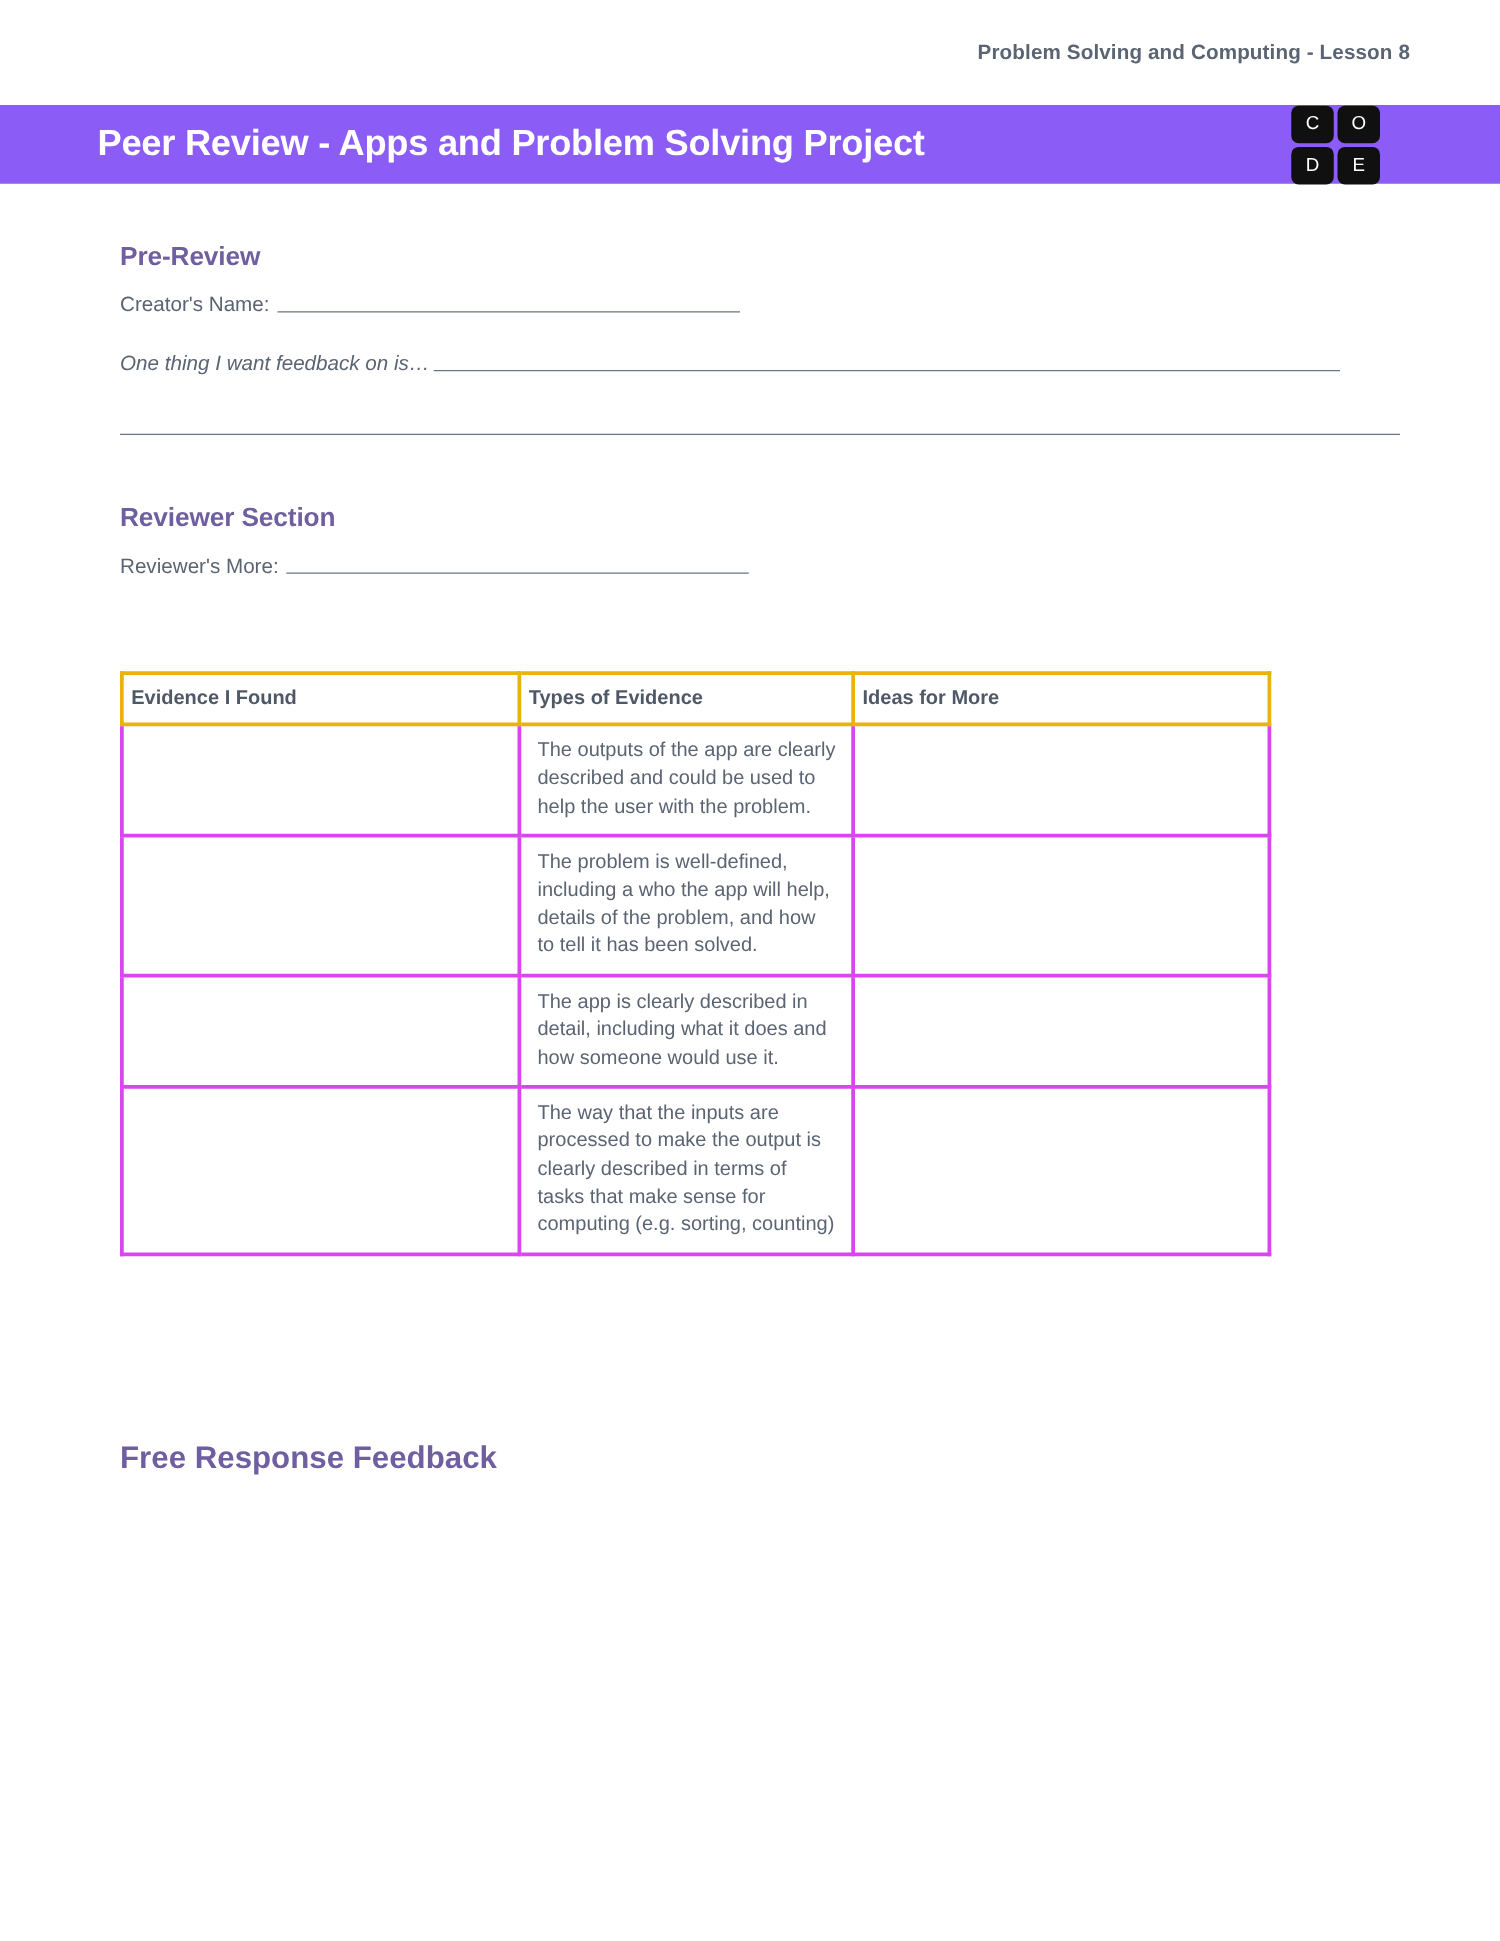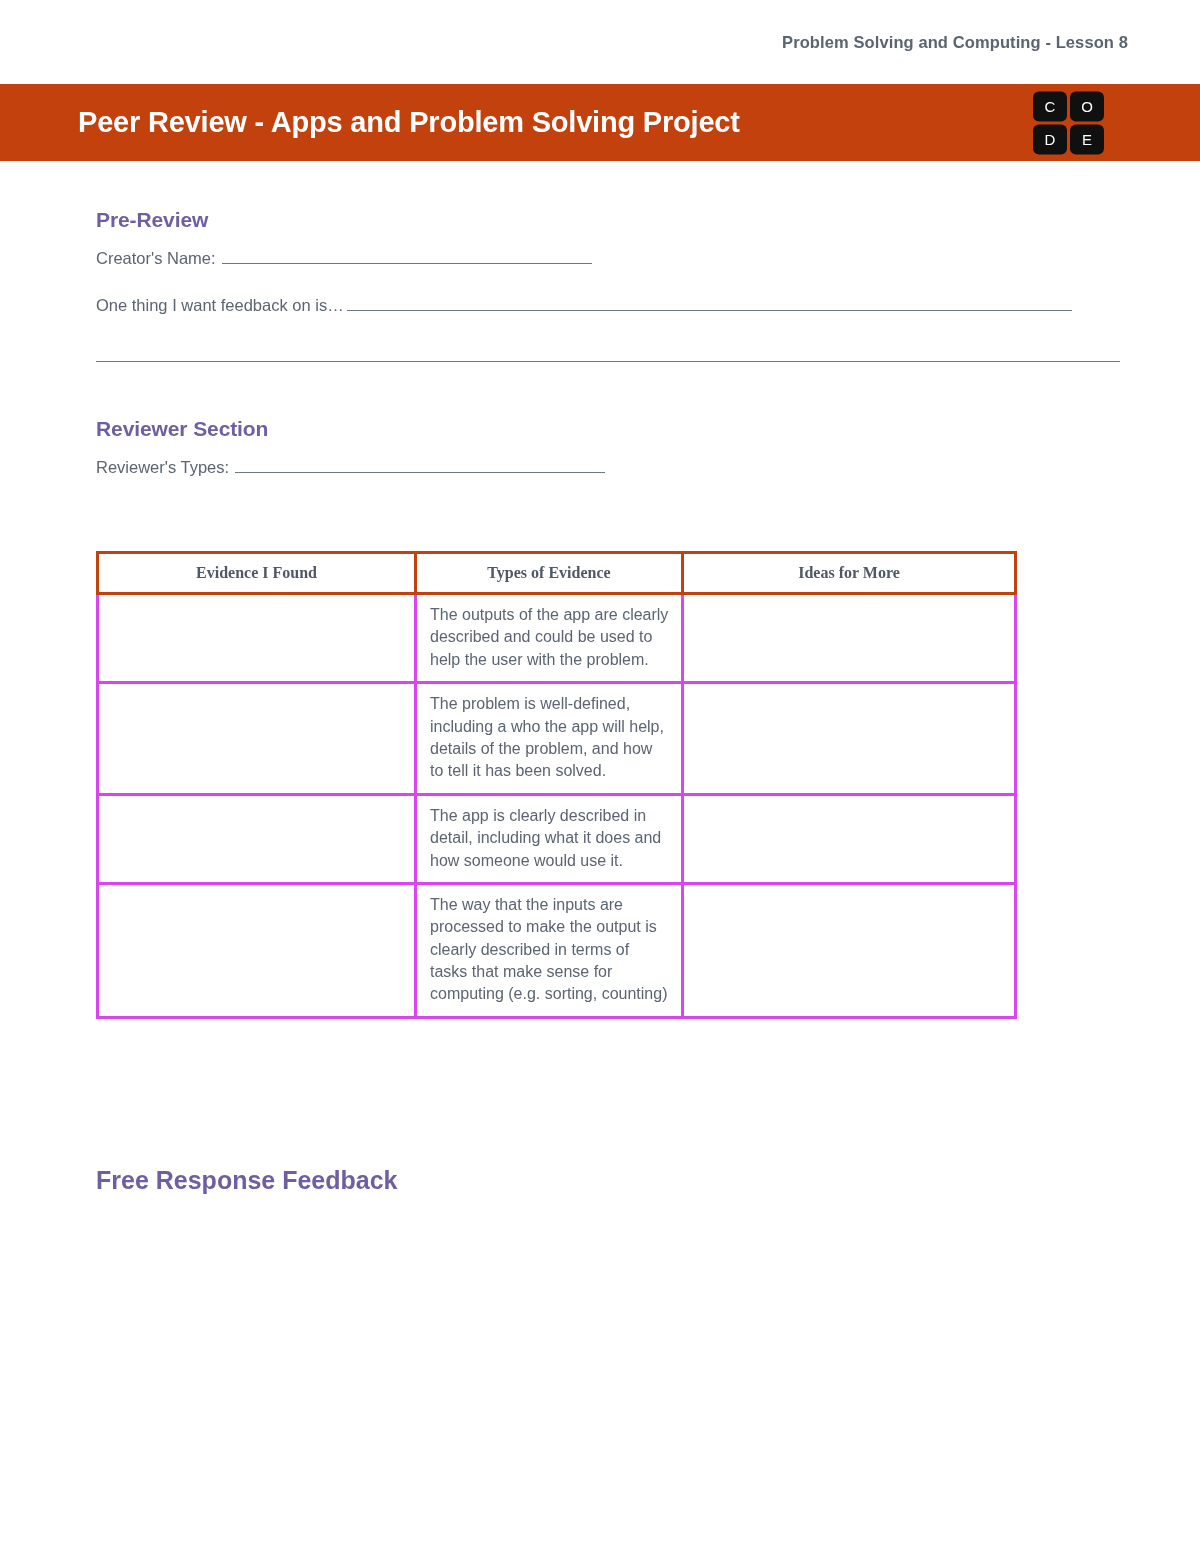--- a/index.html
+++ b/index.html
@@ -30,22 +30,22 @@
     font-weight: bold;
     color: #5a6472;
     letter-spacing: 0.1px;
     white-space: nowrap;
   }
 
   
   .banner {
     position: relative;
     width: 1200px;
-    height: 77px;
-    background: #c2410c;
+    height: 63px;
+    background: #8b5cf6;
     display: flex;
     align-items: center;
     box-sizing: border-box;
   }
   .banner-title {
     margin-left: 78px;
     color: #ffffff;
     font-size: 29px;
     font-weight: bold;
     letter-spacing: -0.2px;
@@ -105,44 +105,43 @@
     margin-bottom: 4px;
   }
   .rule-name    { width: 370px; margin-left: 6px; }
   .rule-feedback{ width: 725px; margin-left: 3px; }
   .rule-full {
     width: 1024px;
     margin-top: 46px;
     border-bottom: 1.4px solid #6d7684;
     height: 0;
   }
-  .row-feedback { margin-top: 28px; }
+  .row-feedback { margin-top: 28px; font-style: italic; }
 
   
   .rubric-table {
     margin-top: 74px;
     width: 918px;
     border-collapse: collapse;
     table-layout: fixed;
     border: 3px solid #000000;
   }
   .rubric-table col.c1 { width: 318px; }
   .rubric-table col.c2 { width: 267px; }
   .rubric-table col.c3 { width: 333px; }
 
   .rubric-table th {
-    border: 3px solid #c2410c;
+    border: 3px solid #eab308;
     height: 38px;
     font-size: 16px;
     font-weight: bold;
     color: #4f5866;
-    text-align: center;
+    text-align: left;
     vertical-align: middle;
     padding: 0 6px;
-    font-family: Liberation Serif, serif;
   }
   .rubric-table td {
     border: 3px solid #d946ef;
     vertical-align: top;
     padding: 9px 11px 10px 13px;
     font-size: 16px;
     line-height: 1.40;
     color: #5b6472;
   }
   .rubric-table td.blank { padding: 0; }
@@ -185,21 +184,21 @@
   <div class="field-line row-feedback">
     <span class="field-label">One thing I want feedback on is…</span>
     <span class="rule rule-feedback"></span>
   </div>
 
   <div class="rule-full"></div>
 
   <div class="section-heading sec-reviewer">Reviewer Section</div>
 
   <div class="field-line">
-    <span class="field-label">Reviewer's Types:</span>
+    <span class="field-label">Reviewer's More:</span>
     <span class="rule rule-name"></span>
   </div>
 
   <table class="rubric-table">
     <colgroup>
       <col class="c1">
         <col class="c2">
         <col class="c3">
     </colgroup>
     <thead>

